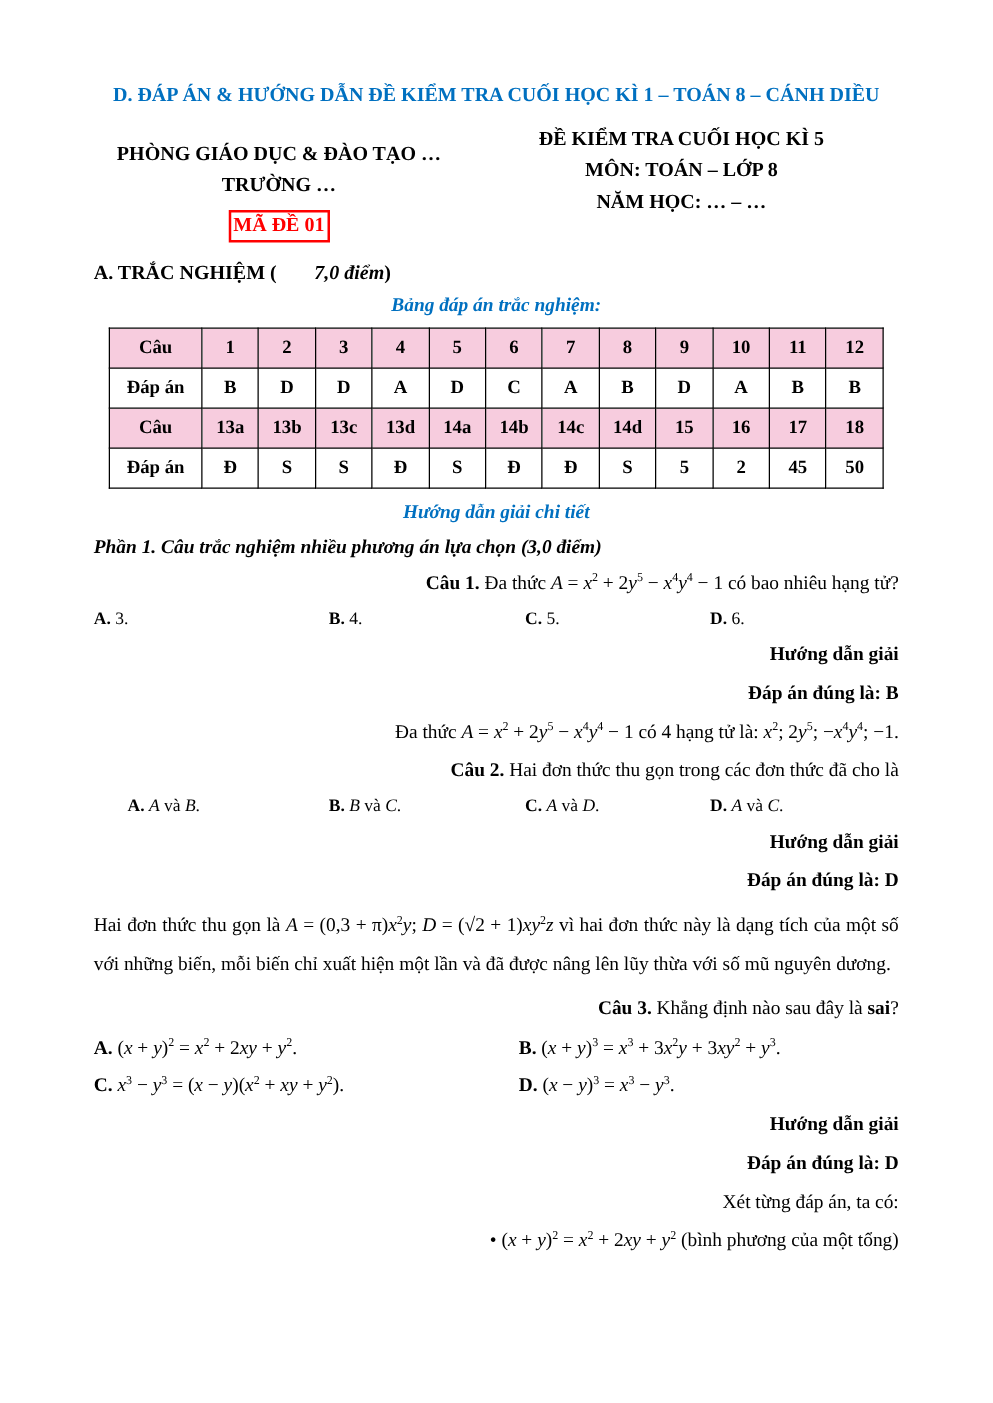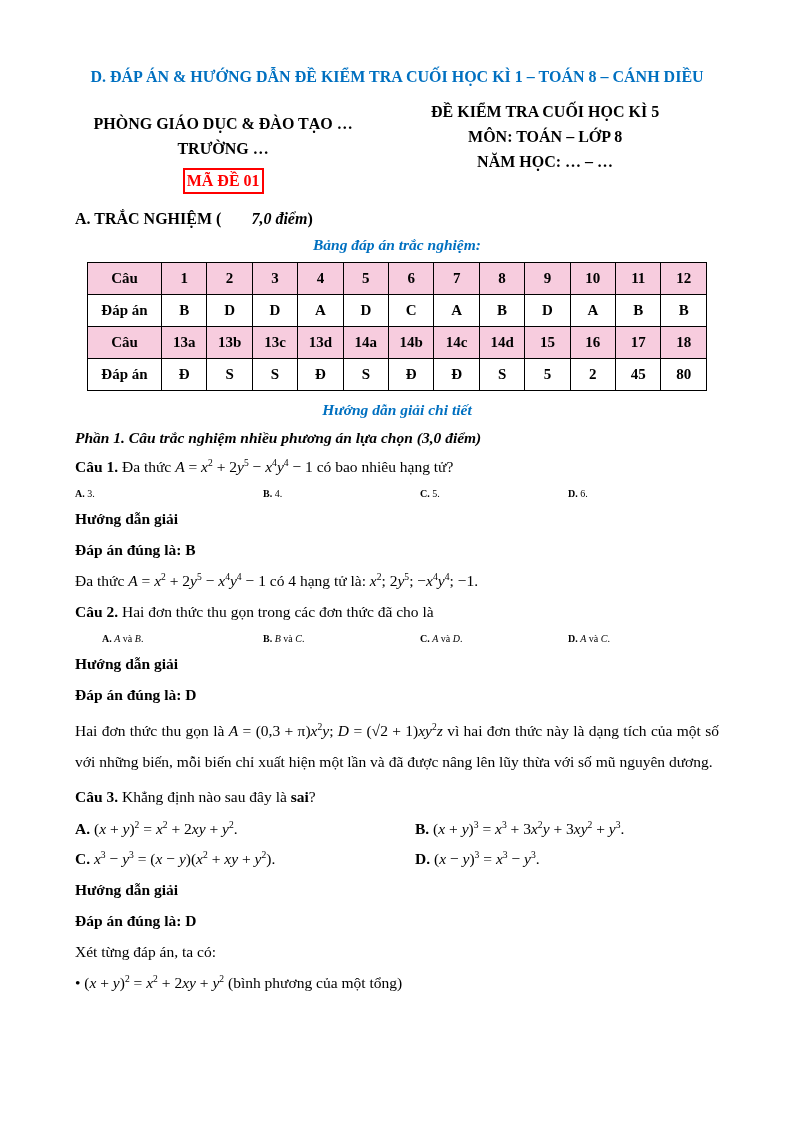--- a/index.html
+++ b/index.html
@@ -62,24 +62,24 @@
     font-weight: bold;
     font-size: 15px;
     padding: 7px 2px;
     overflow: hidden;
   }
   .ans col.c0 { width: 74px; }
   .ans tr.row-label td { background: var(--table-pink, #F7CCDE); }
 
   .part1 { font-weight: bold; font-style: italic; font-size: 15.5px; margin: 10px 0; }
 
-  .para { font-size: 15.5px; line-height: 1.35; margin: 10px 0; }
+  .para { font-size: 15.5px; line-height: 1.35; margin: 10px 0; text-align: right; }
   .para.bold { font-weight: bold; }
 
-  .opts { display: flex; font-size: 10px; margin: 10px 0; }
+  .opts { display: flex; font-size: 14px; margin: 10px 0; }
   .opts .c1 { width: 188px; box-sizing: border-box; }
   .opts .c2 { width: 157px; }
   .opts .c3 { width: 148px; }
   .opts .c4 { flex: 1; }
   .opts.indent .c1 { padding-left: 27px; }
 
   .explain-wide { line-height: 2.0; text-align: justify; }
 
   .opts2 { display: flex; font-size: 15.5px; margin: 12px 0; }
   .opts2 .L { width: 340px; }
@@ -166,21 +166,21 @@
           <td>S</td>
           <td>S</td>
           <td>Đ</td>
           <td>S</td>
           <td>Đ</td>
           <td>Đ</td>
           <td>S</td>
           <td>5</td>
           <td>2</td>
           <td>45</td>
-          <td>80</td>
+          <td>50</td>
         </tr>
       </tbody>
   </table>
 
   <div class="center-blue">Hướng dẫn giải chi tiết</div>
 
   <div class="part1">Phần 1. Câu trắc nghiệm nhiều phương án lựa chọn (3,0 điểm)</div>
 
   <div class="para"><span class="b">Câu 1.</span><span class=""> Đa thức </span><span class="m">A</span><span class=""> = </span><span class="m">x</span><sup class="sup">2</sup><span class=""> + 2</span><span class="m">y</span><sup class="sup">5</sup><span class=""> − </span><span class="m">x</span><sup class="sup">4</sup><span class="m">y</span><sup class="sup">4</sup><span class=""> − 1 có bao nhiêu hạng tử?</span></div>
   <div class="opts">

